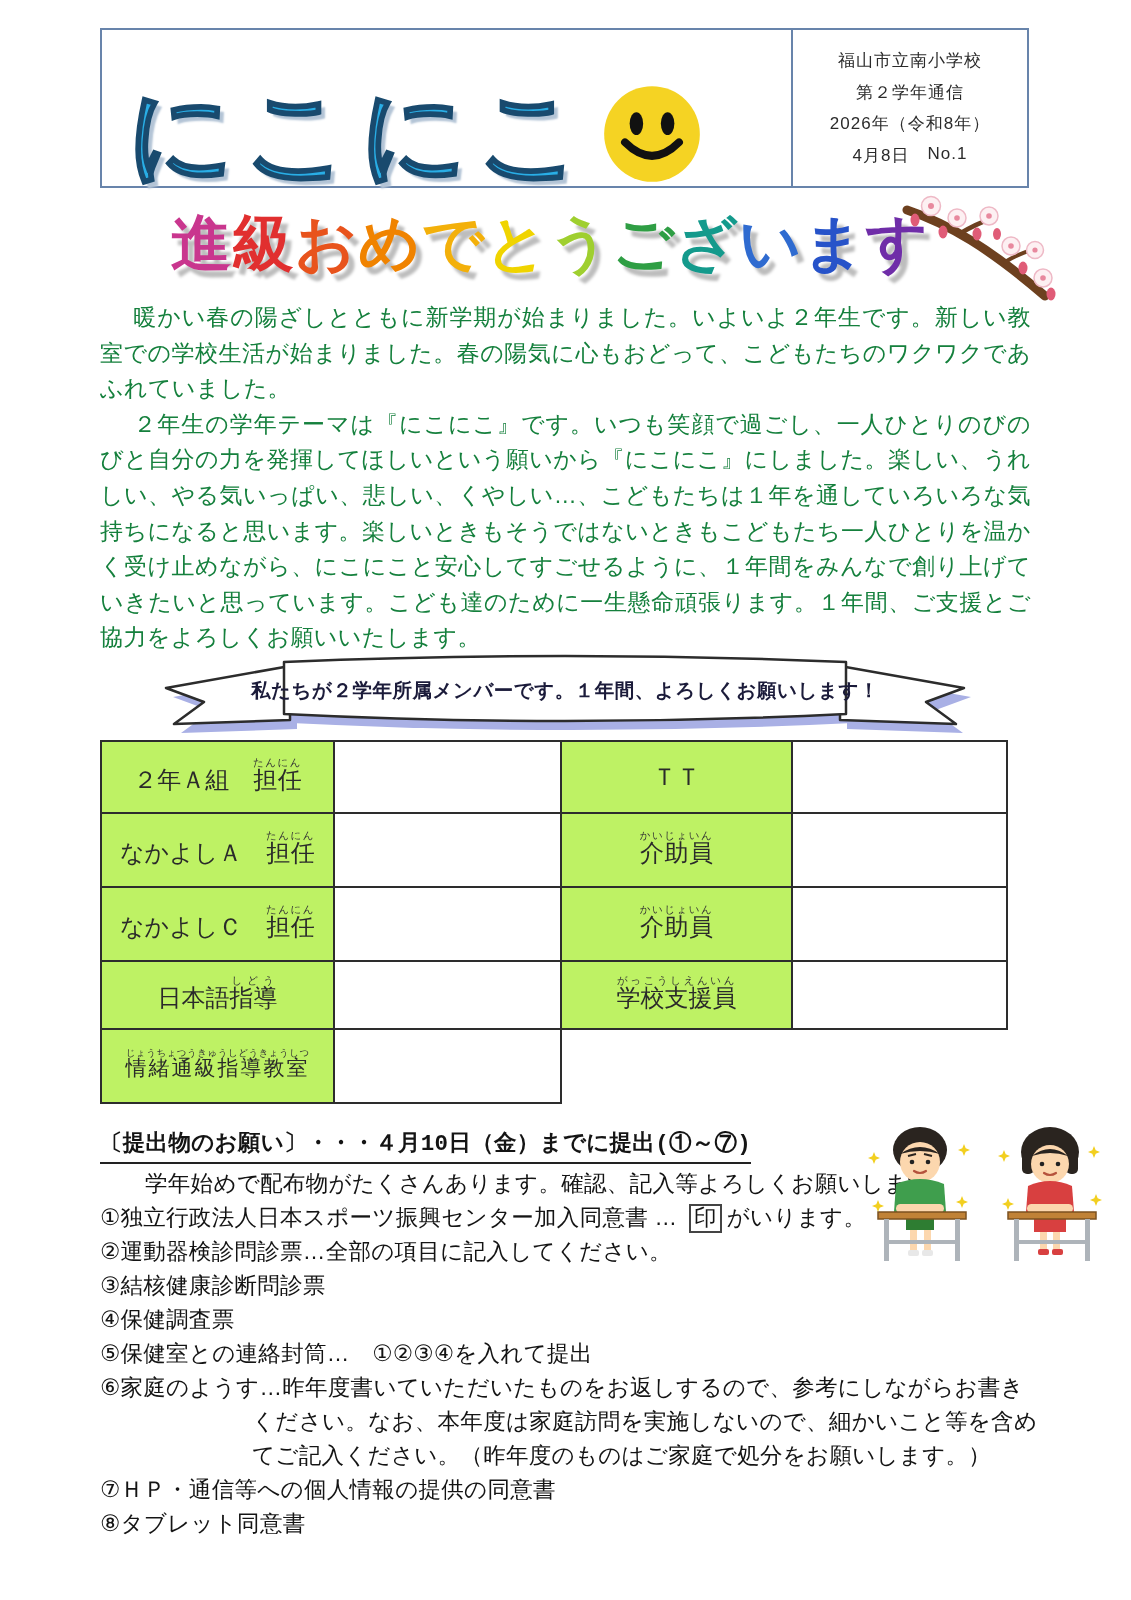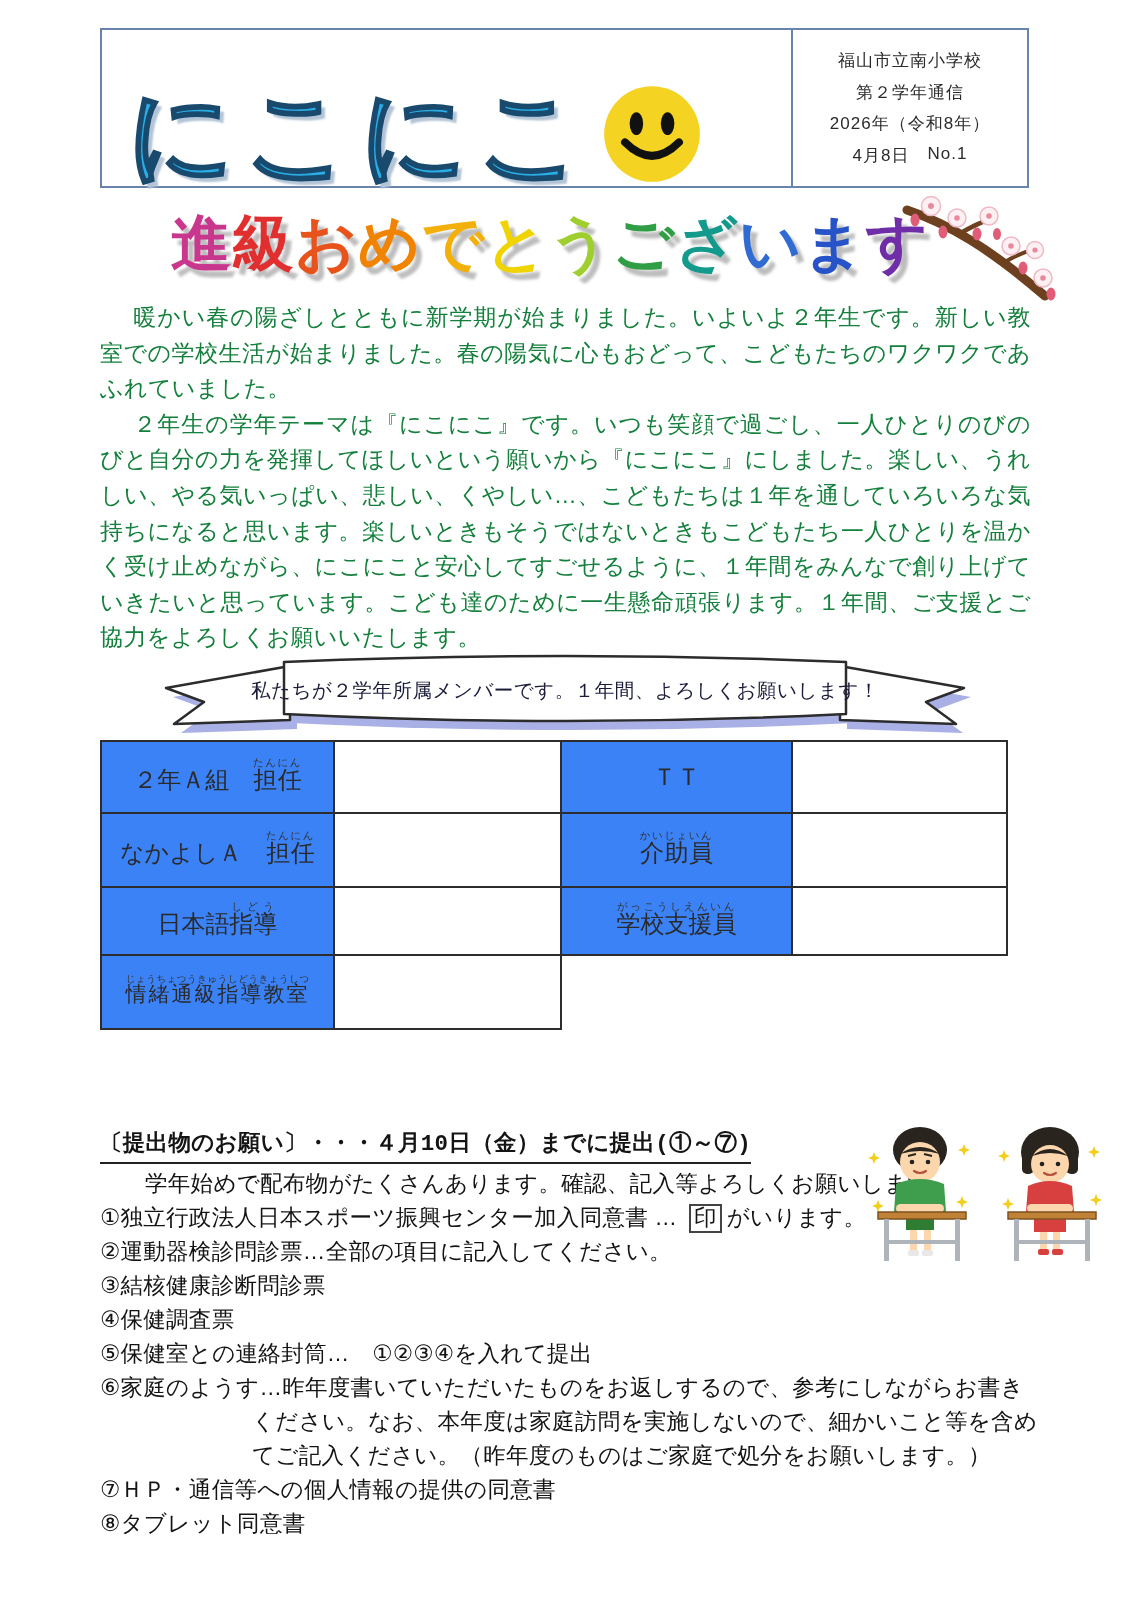--- a/index.html
+++ b/index.html
@@ -37,32 +37,32 @@
     font-size:23px;line-height:35.6px;letter-spacing:0.4px;color:#15803d;
     text-align:justify;
   }
   .body-text p{margin:0;text-indent:1.45em;}
   
   .ribbon{position:absolute;left:152px;top:648px;width:826px;height:88px;}
   .ribbon svg{position:absolute;left:0;top:0;}
   .ribbon-text{
     position:absolute;left:132px;top:14px;width:562px;height:56px;
     display:flex;align-items:center;justify-content:center;
-    font-size:19.5px;font-weight:normal;color:#1b1b3a;letter-spacing:0.5px;white-space:nowrap;
+    font-size:19.5px;font-weight:bold;color:#1b1b3a;letter-spacing:0.5px;white-space:nowrap;
   }
   
   .staff-table{
     position:absolute;left:100px;top:740px;border-collapse:collapse;table-layout:fixed;
     width:906px;
   }
   .staff-table td{
     border:2.5px solid #2d2d2d;text-align:center;vertical-align:middle;
     font-size:24px;color:#2a2a2a;padding:2px;box-sizing:border-box;
   }
-  .staff-table td.label{background:#3b82f6;}
+  .staff-table td.label{background:#bef264;}
   .staff-table td.value{background:#ffffff;}
   .staff-table td.ghost{border:none;background:transparent;}
   .staff-table ruby rt{font-size:10.5px;letter-spacing:1.5px;color:#333;font-weight:normal;}
   .staff-table tr.r1 td{height:72px;}
   .staff-table tr.r2 td{height:74px;}
   .staff-table tr.r3 td{height:74px;}
   .staff-table tr.r4 td{height:68px;}
   .staff-table tr.r5 td{height:74px;}
   .staff-table tr.r5 td.label{font-size:21px;letter-spacing:2px;}
   .staff-table tr.r5 ruby rt{font-size:9.5px;letter-spacing:0;}
@@ -169,20 +169,26 @@
       </colgroup>
     <tbody>
         <tr class="r1">
       <td class="label"><span>２年Ａ組　</span><ruby><span>担任</span><rt>たんにん</rt></ruby></td>
       <td class="value"></td>
       <td class="label"><span>ＴＴ</span><ruby><span></span><rt></rt></ruby></td>
       <td class="value"></td>
     </tr>
     <tr class="r2">
       <td class="label"><span>なかよしＡ　</span><ruby><span>担任</span><rt>たんにん</rt></ruby></td>
+      <td class="value"></td>
+      <td class="label"><span></span><ruby><span>介助員</span><rt>かいじょいん</rt></ruby></td>
+      <td class="value"></td>
+    </tr>
+    <tr class="r3">
+      <td class="label"><span>なかよしＣ　</span><ruby><span>担任</span><rt>たんにん</rt></ruby></td>
       <td class="value"></td>
       <td class="label"><span></span><ruby><span>介助員</span><rt>かいじょいん</rt></ruby></td>
       <td class="value"></td>
     </tr>
     <tr class="r4">
       <td class="label"><span>日本語</span><ruby><span>指導</span><rt>しどう</rt></ruby></td>
       <td class="value"></td>
       <td class="label"><span></span><ruby><span>学校支援員</span><rt>がっこうしえんいん</rt></ruby></td>
       <td class="value"></td>
     </tr>

